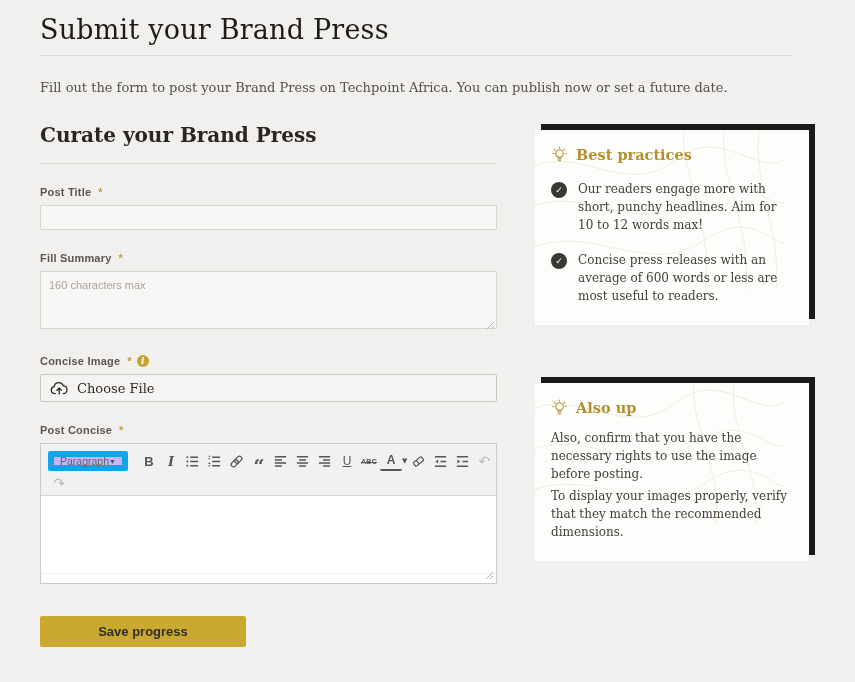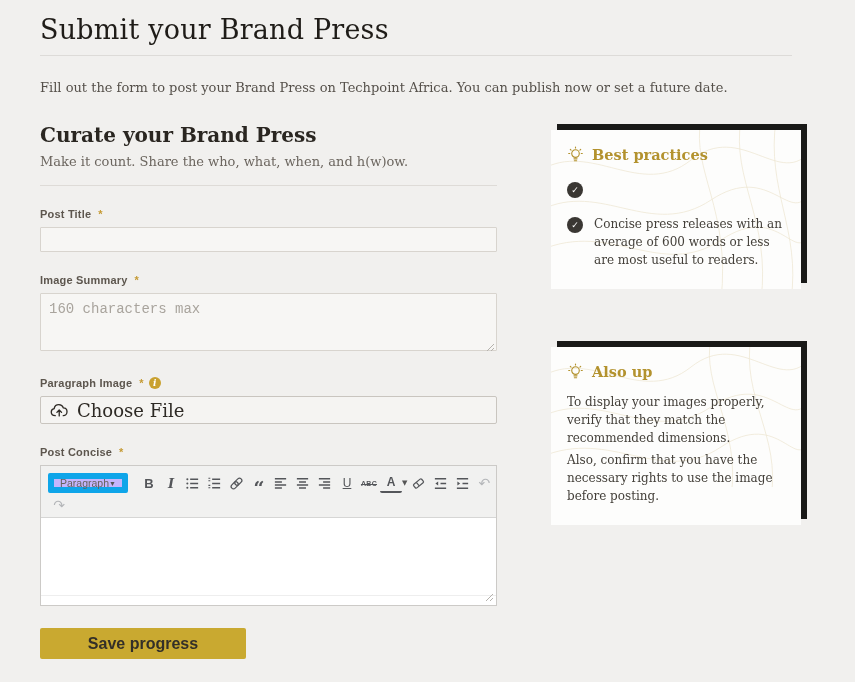--- a/index.html
+++ b/index.html
@@ -22,21 +22,21 @@
     letter-spacing:.2px;
   }
   .title-divider { border:none; border-top:1px solid #dddbd8; margin:10px 0 0 0; width:752px; }
   .intro {
     margin-top:24px;
     font-size:13px;
     color:#55504a;
   }
 
   
-  .columns { display:flex; margin-top:28px;gap:16px; }
+  .columns { display:flex; margin-top:28px; }
   .left-col { width:457px; flex:none; }
   .right-col { width:262px; flex:none; margin-left:38px; }
 
   
   .section-title {
     font-family:"DejaVu Serif", serif;
     font-weight:bold;
     font-size:20px;
     color:#2a2621;
   }
@@ -73,22 +73,22 @@
     padding:0 8px;
     outline:none;
   }
   .summary-area {
     margin-top:7px;
     width:100%;
     height:58px;
     background:#f7f6f4;
     border:1px solid #d8d4ce;
     border-radius:1px;
-    font-family:Liberation Mono, monospace;
-    font-size:14px;
+    font-family:Liberation Sans, sans-serif;
+    font-size:11px;
     color:#44403a;
     padding:7px 8px;
     resize:none;
     outline:none;
   }
   .summary-area::placeholder { color:#a9a49d; }
   .area-wrap { position:relative; }
   .resize-grip {
     position:absolute; right:2px; bottom:3px; width:9px; height:9px;
     pointer-events:none;
@@ -108,21 +108,21 @@
     height:28px;
     background:#f5f4f2;
     border:1px solid #c9c5bf;
     border-radius:2px;
     display:flex; align-items:center;
     padding:0 9px;
     cursor:pointer;
   }
   .choose-file .cf-label {
     font-family:"DejaVu Serif", serif;
-    font-size:18px;
+    font-size:13px;
     color:#2e2a25;
     margin-left:8px;
   }
 
   
   .editor {
     margin-top:7px;
     border:1px solid #cccac7;
     background:#f1f1f0;
   }
@@ -169,36 +169,36 @@
   }
   .editor-status {
     background:#fff;
     height:10px;
     position:relative;
     border-top:1px solid #eee;
   }
 
   
   .save-btn {
-    margin-top:22px;
+    margin-top:32px;
     width:206px; height:31px;
     background:#c9a930;
     border:none;
     border-radius:2px;
     font-family:"Liberation Sans", sans-serif;
     font-weight:bold;
-    font-size:16px;
+    font-size:13px;
     color:#332f28;
     cursor:pointer;
   }
 
   
   .tip-card {
     position:relative;
-    width:250px;
+    width:274px;
     background:#fdfdfc;
     box-shadow:6px -6px 0 0 #191917;
     padding:16px 16px 20px 16px;
     overflow:hidden;
   }
   .tip-card.first { margin-top:7px; }
   .tip-card.second { margin-top:58px; }
   .topo { position:absolute; inset:0; pointer-events:none; }
   .tip-head { display:flex; align-items:center; gap:8px; position:relative; }
   .tip-title {
@@ -233,50 +233,49 @@
   <h1 class="page-title">Submit your Brand Press</h1>
   <hr class="title-divider">
 
   <p class="intro">Fill out the form to post your Brand Press on Techpoint Africa. You can publish now or set a future date.</p>
 
   <div class="columns">
 
     <div class="left-col">
 
       <h2 class="section-title">Curate your Brand Press</h2>
-      <p class="section-sub">Make it count. Share the who, what, when, and h(w)ow.</p>
       <hr class="section-divider">
 
       
       <div class="field">
         <div class="field-label">
           <span>Post Title</span>
             <span class="req">*</span>
         </div>
         <input class="text-input" type="text" value="" style="">
       </div>
 
       
       <div class="field">
         <div class="field-label">
-          <span>Image Summary</span>
+          <span>Fill Summary</span>
             <span class="req">*</span>
         </div>
         <div class="area-wrap">
           <textarea class="summary-area" placeholder="160 characters max" style=""></textarea>
           <svg class="resize-grip" viewBox="0 0 9 9">
             <path d="M8 1 L1 8 M8 5 L5 8" stroke="#b5b2ad" stroke-width="1" fill="none"></path>
           </svg>
         </div>
       </div>
 
       
       <div class="field">
         <div class="field-label">
-          <span>Paragraph Image</span>
+          <span>Concise Image</span>
             <span class="req">*</span>
           <span class="info-badge">i</span>
         </div>
         <div class="choose-file">
           <svg width="19" height="15" viewBox="0 0 20 16">
             <path d="M5.5 13.5 C3 13.5 1.2 11.9 1.2 9.7 C1.2 7.8 2.5 6.3 4.3 6 C4.7 3.6 6.8 1.8 9.3 1.8 C11.5 1.8 13.4 3.2 14.1 5.2 C16.3 5.3 18 7 18 9.3 C18 11.6 16.3 13.5 14 13.5" fill="none" stroke="#2e2a25" stroke-width="1.4" stroke-linecap="round"></path>
             <path d="M9.7 13.8 L9.7 7.8 M7.2 10 L9.7 7.4 L12.2 10" fill="none" stroke="#2e2a25" stroke-width="1.4" stroke-linecap="round" stroke-linejoin="round"></path>
           </svg>
           <span class="cf-label">Choose File</span>
         </div>
@@ -400,20 +399,21 @@
             <g fill="none" stroke="#b3922e" stroke-width="1.2" stroke-linecap="round">
               <circle cx="9" cy="8" r="4"></circle>
               <path d="M7.4 13.6 H10.6 M7.8 15.6 H10.2"></path>
               <path d="M9 1 V2 M3.5 3.5 L4.3 4.3 M14.5 3.5 L13.7 4.3 M1.8 8 H2.9 M15.1 8 H16.2"></path>
             </g>
           </svg>
           <span class="tip-title">Best practices</span>
         </div>
         <div class="tip-item">
           <span class="check-badge">✓</span>
+          <span class="tip-text">Our readers engage more with short, punchy headlines. Aim for 10 to 12 words max!</span>
         </div>
         <div class="tip-item">
           <span class="check-badge">✓</span>
           <span class="tip-text">Concise press releases with an average of 600 words or less are most useful to readers.</span>
         </div>
       </div>
 
       <div class="tip-card second">
         <svg class="topo" width="250" height="140" viewBox="0 0 250 140">
           <g fill="none" stroke="#d9c79a" stroke-width="0.7" opacity="0.45">
@@ -427,19 +427,19 @@
         <div class="tip-head">
           <svg width="17" height="17" viewBox="0 0 18 18">
             <g fill="none" stroke="#b3922e" stroke-width="1.2" stroke-linecap="round">
               <circle cx="9" cy="8" r="4"></circle>
               <path d="M7.4 13.6 H10.6 M7.8 15.6 H10.2"></path>
               <path d="M9 1 V2 M3.5 3.5 L4.3 4.3 M14.5 3.5 L13.7 4.3 M1.8 8 H2.9 M15.1 8 H16.2"></path>
             </g>
           </svg>
           <span class="tip-title">Also up</span>
         </div>
+        <p class="tip-para">Also, confirm that you have the necessary rights to use the image before posting.</p>
         <p class="tip-para">To display your images properly, verify that they match the recommended dimensions.</p>
-        <p class="tip-para">Also, confirm that you have the necessary rights to use the image before posting.</p>
       </div>
 
     </div>
   </div>
 </div>
 
 </body></html>

